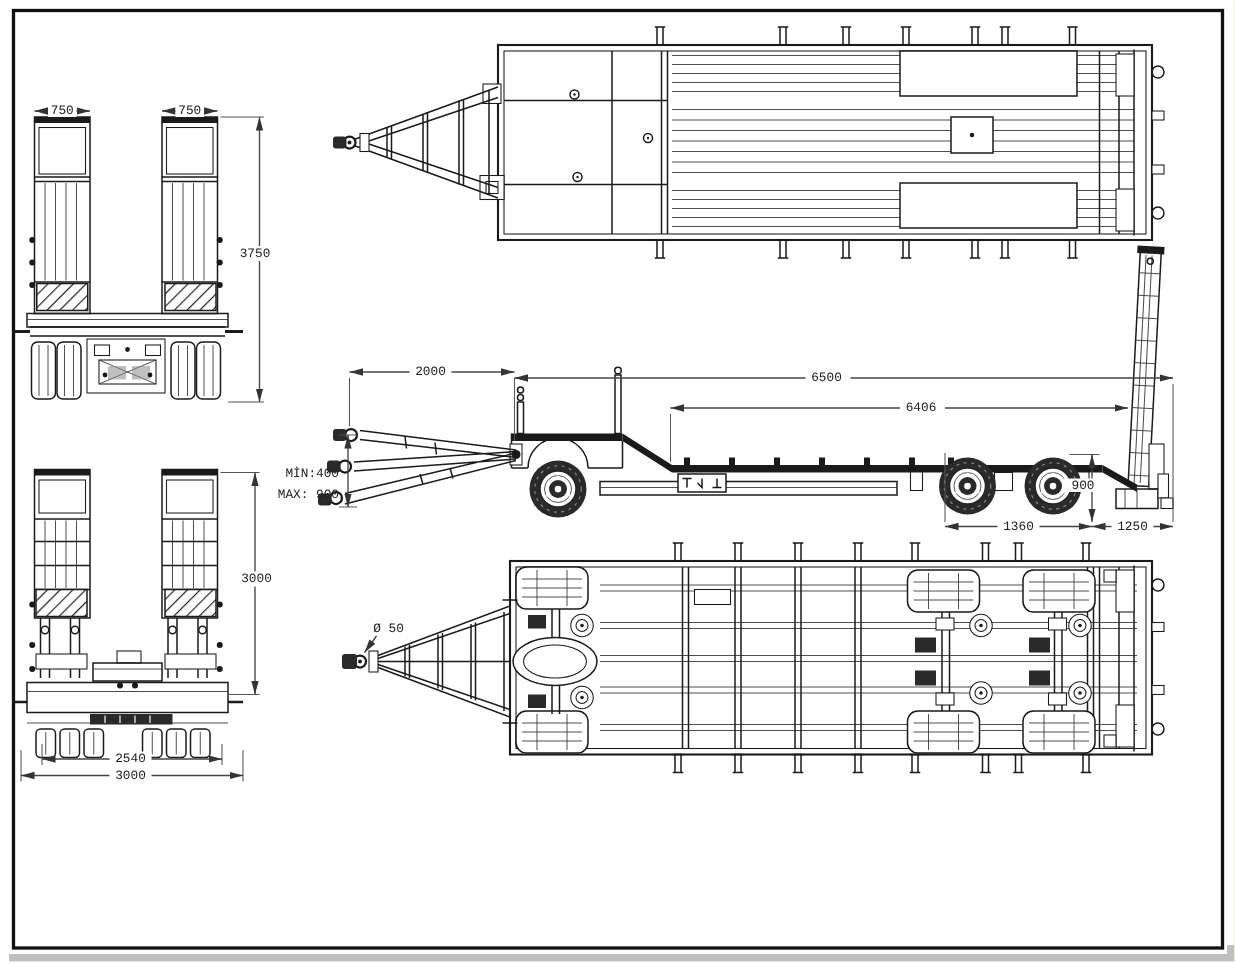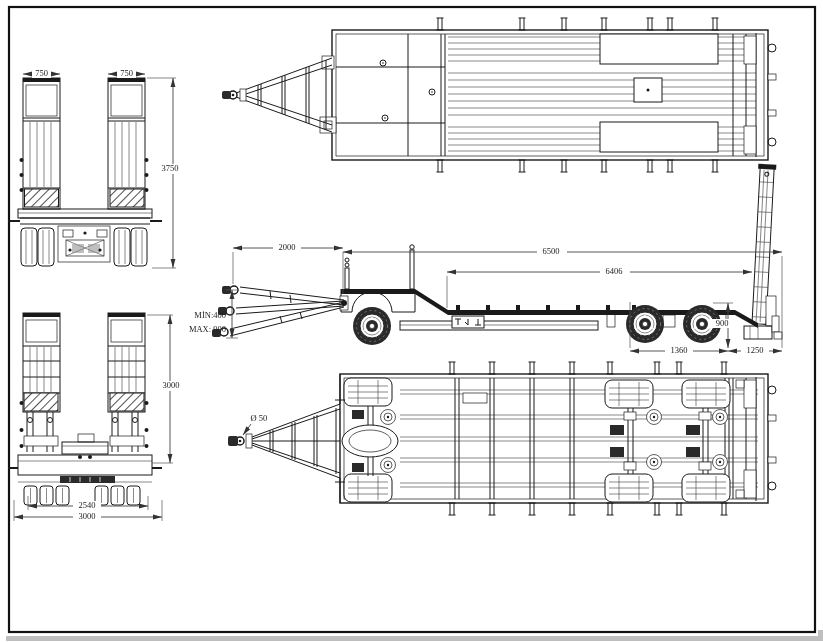--- a/index.html
+++ b/index.html
@@ -1,17 +1,17 @@
 <!DOCTYPE html>
 <html><head>
 <meta charset="utf-8">
 <style>
   html,body{margin:0;padding:0;background:#fff;}
   #stage{position:relative;width:823px;height:642px;background:#bef264;overflow:hidden;
-         font-family:Liberation Serif, serif;}
+         font-family:Liberation Mono, monospace;}
   svg{position:absolute;left:0;top:0;}
   .o{stroke:#1a1a1a;stroke-width:1;fill:none;}
   .o2{stroke:#1a1a1a;stroke-width:1.4;fill:none;}
   .t{stroke:#3a3a3a;stroke-width:.6;fill:none;}
   .f{fill:#1a1a1a;stroke:none;}
   .w{fill:#ffffff;stroke:#1a1a1a;stroke-width:1;}
   .wt{fill:#ffffff;stroke:#1a1a1a;stroke-width:.7;}
   .d{stroke:#444;stroke-width:.9;fill:none;marker-start:url(#arr);marker-end:url(#arr);}
   .wl{stroke:#555;stroke-width:.7;fill:none;}
   .dt{font-size:8.5px;fill:#222;text-anchor:middle;dominant-baseline:middle;}

